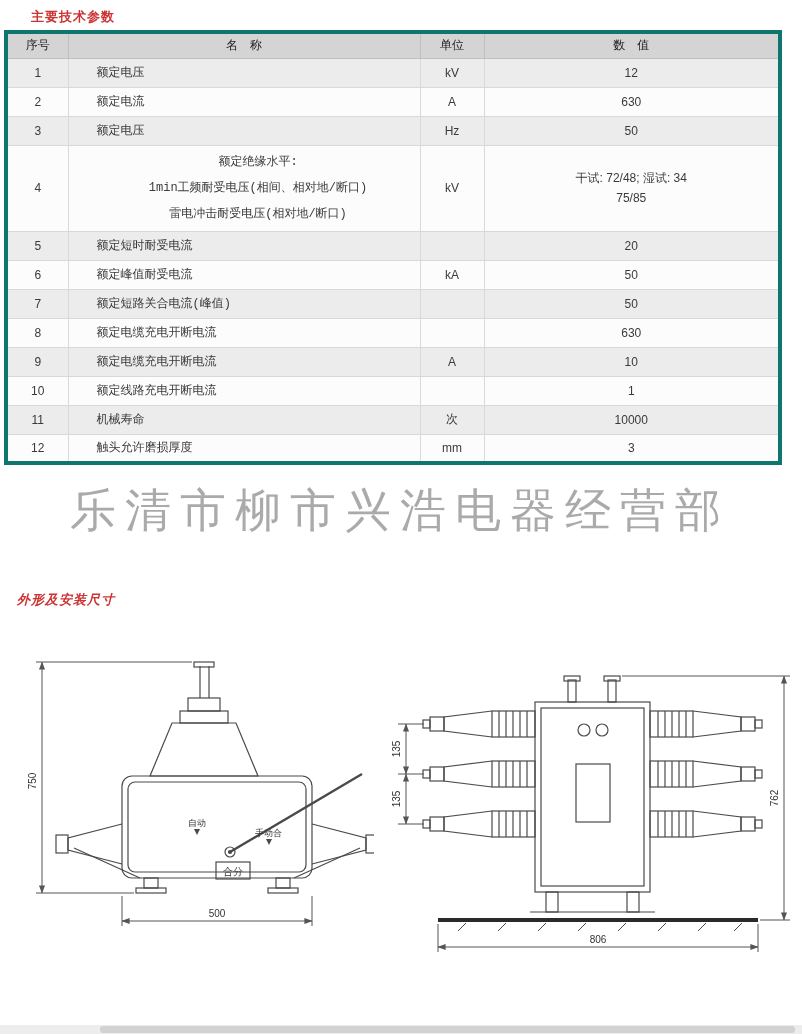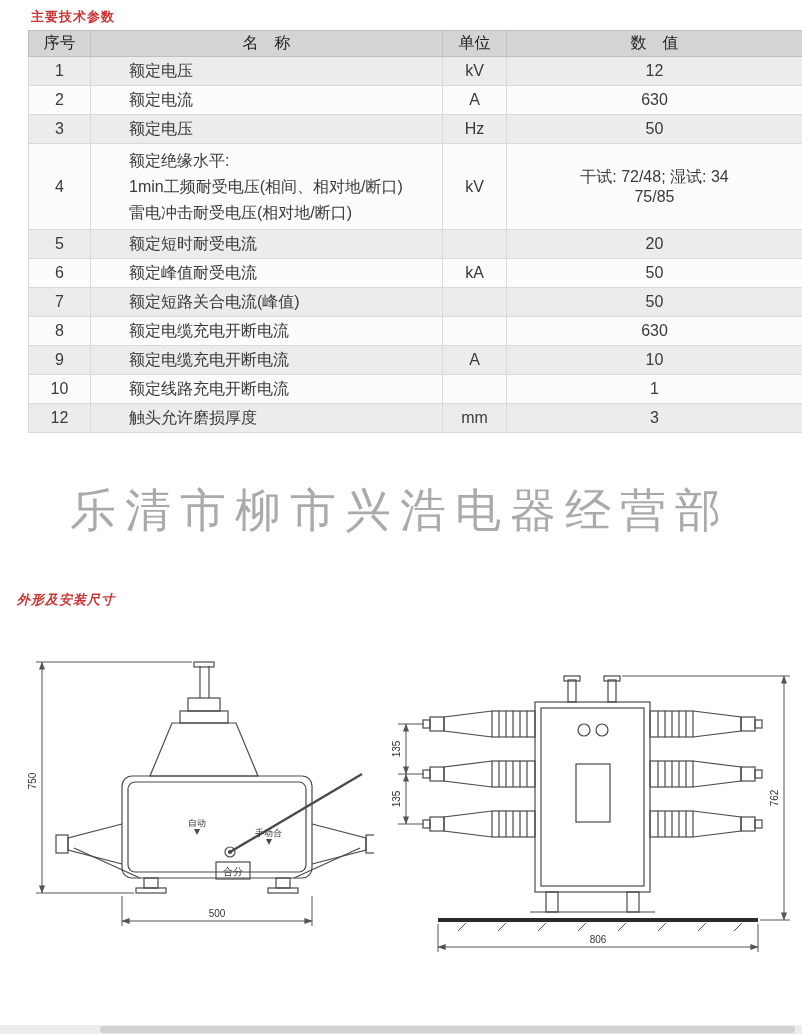--- a/index.html
+++ b/index.html
@@ -8,37 +8,37 @@
     width:802px; height:1034px; position:relative; overflow:hidden;
     font-family:"Liberation Sans","DejaVu Sans",sans-serif; color:#333;
   }
   .section-title {
     position:absolute; color:#cc3333; font-size:13px; font-weight:bold; letter-spacing:1px;
   }
   .title1 { left:31px; top:8px; }
   .title2 { left:17px; top:591px;font-style:italic; }
 
   table.spec {
-    position:absolute; left:28px; top:30px; width:774px;
-    border-collapse:collapse; font-size:16px; table-layout:fixed;
-    border:1px solid #0f766e;
+    position:absolute; left:4px; top:30px; width:774px;
+    border-collapse:collapse; font-size:12px; table-layout:fixed;
+    border:4px solid #0f766e;
   }
   table.spec th {
     background:#d4d4d4; height:26px; font-weight:normal; color:#222;
     border:1px solid #bfbfbf; text-align:center;
   }
   table.spec td {
     border:1px solid #d9d9d9; height:29px; text-align:center; color:#3a3a3a;
     overflow:hidden;
   }
-  table.spec td.name { text-align:left; padding-left:38px; }
+  table.spec td.name { text-align:left; padding-left:28px;font-family:Liberation Mono, monospace; }
   table.spec tbody tr:nth-child(odd)  { background:#ececec; }
   table.spec tbody tr:nth-child(even) { background:#fcfcfc; }
   table.spec tr.tall td { height:86px; }
-  .mline div { line-height:26px; }
+  .mline div { line-height:26px;text-align:center; }
   .vline div { line-height:20px; }
 
   .watermark {
     position:absolute; left:70px; top:480px; z-index:5;
     font-size:46px; letter-spacing:9px; white-space:nowrap;
     color:rgba(100,100,100,0.55);
     text-shadow:1px 1px 1px rgba(255,255,255,0.7);
     pointer-events:none;
     text-align:center;
   }
@@ -139,20 +139,26 @@
       <td>9</td>
       <td class="name">额定电缆充电开断电流</td>
       <td>A</td>
       <td>10</td>
     </tr>
     <tr>
       <td>10</td>
       <td class="name">额定线路充电开断电流</td>
       <td></td>
       <td>1</td>
+    </tr>
+    <tr>
+      <td>11</td>
+      <td class="name">机械寿命</td>
+      <td>次</td>
+      <td>10000</td>
     </tr>
     <tr>
       <td>12</td>
       <td class="name">触头允许磨损厚度</td>
       <td>mm</td>
       <td>3</td>
     </tr>
   </tbody>
 </table>
 

